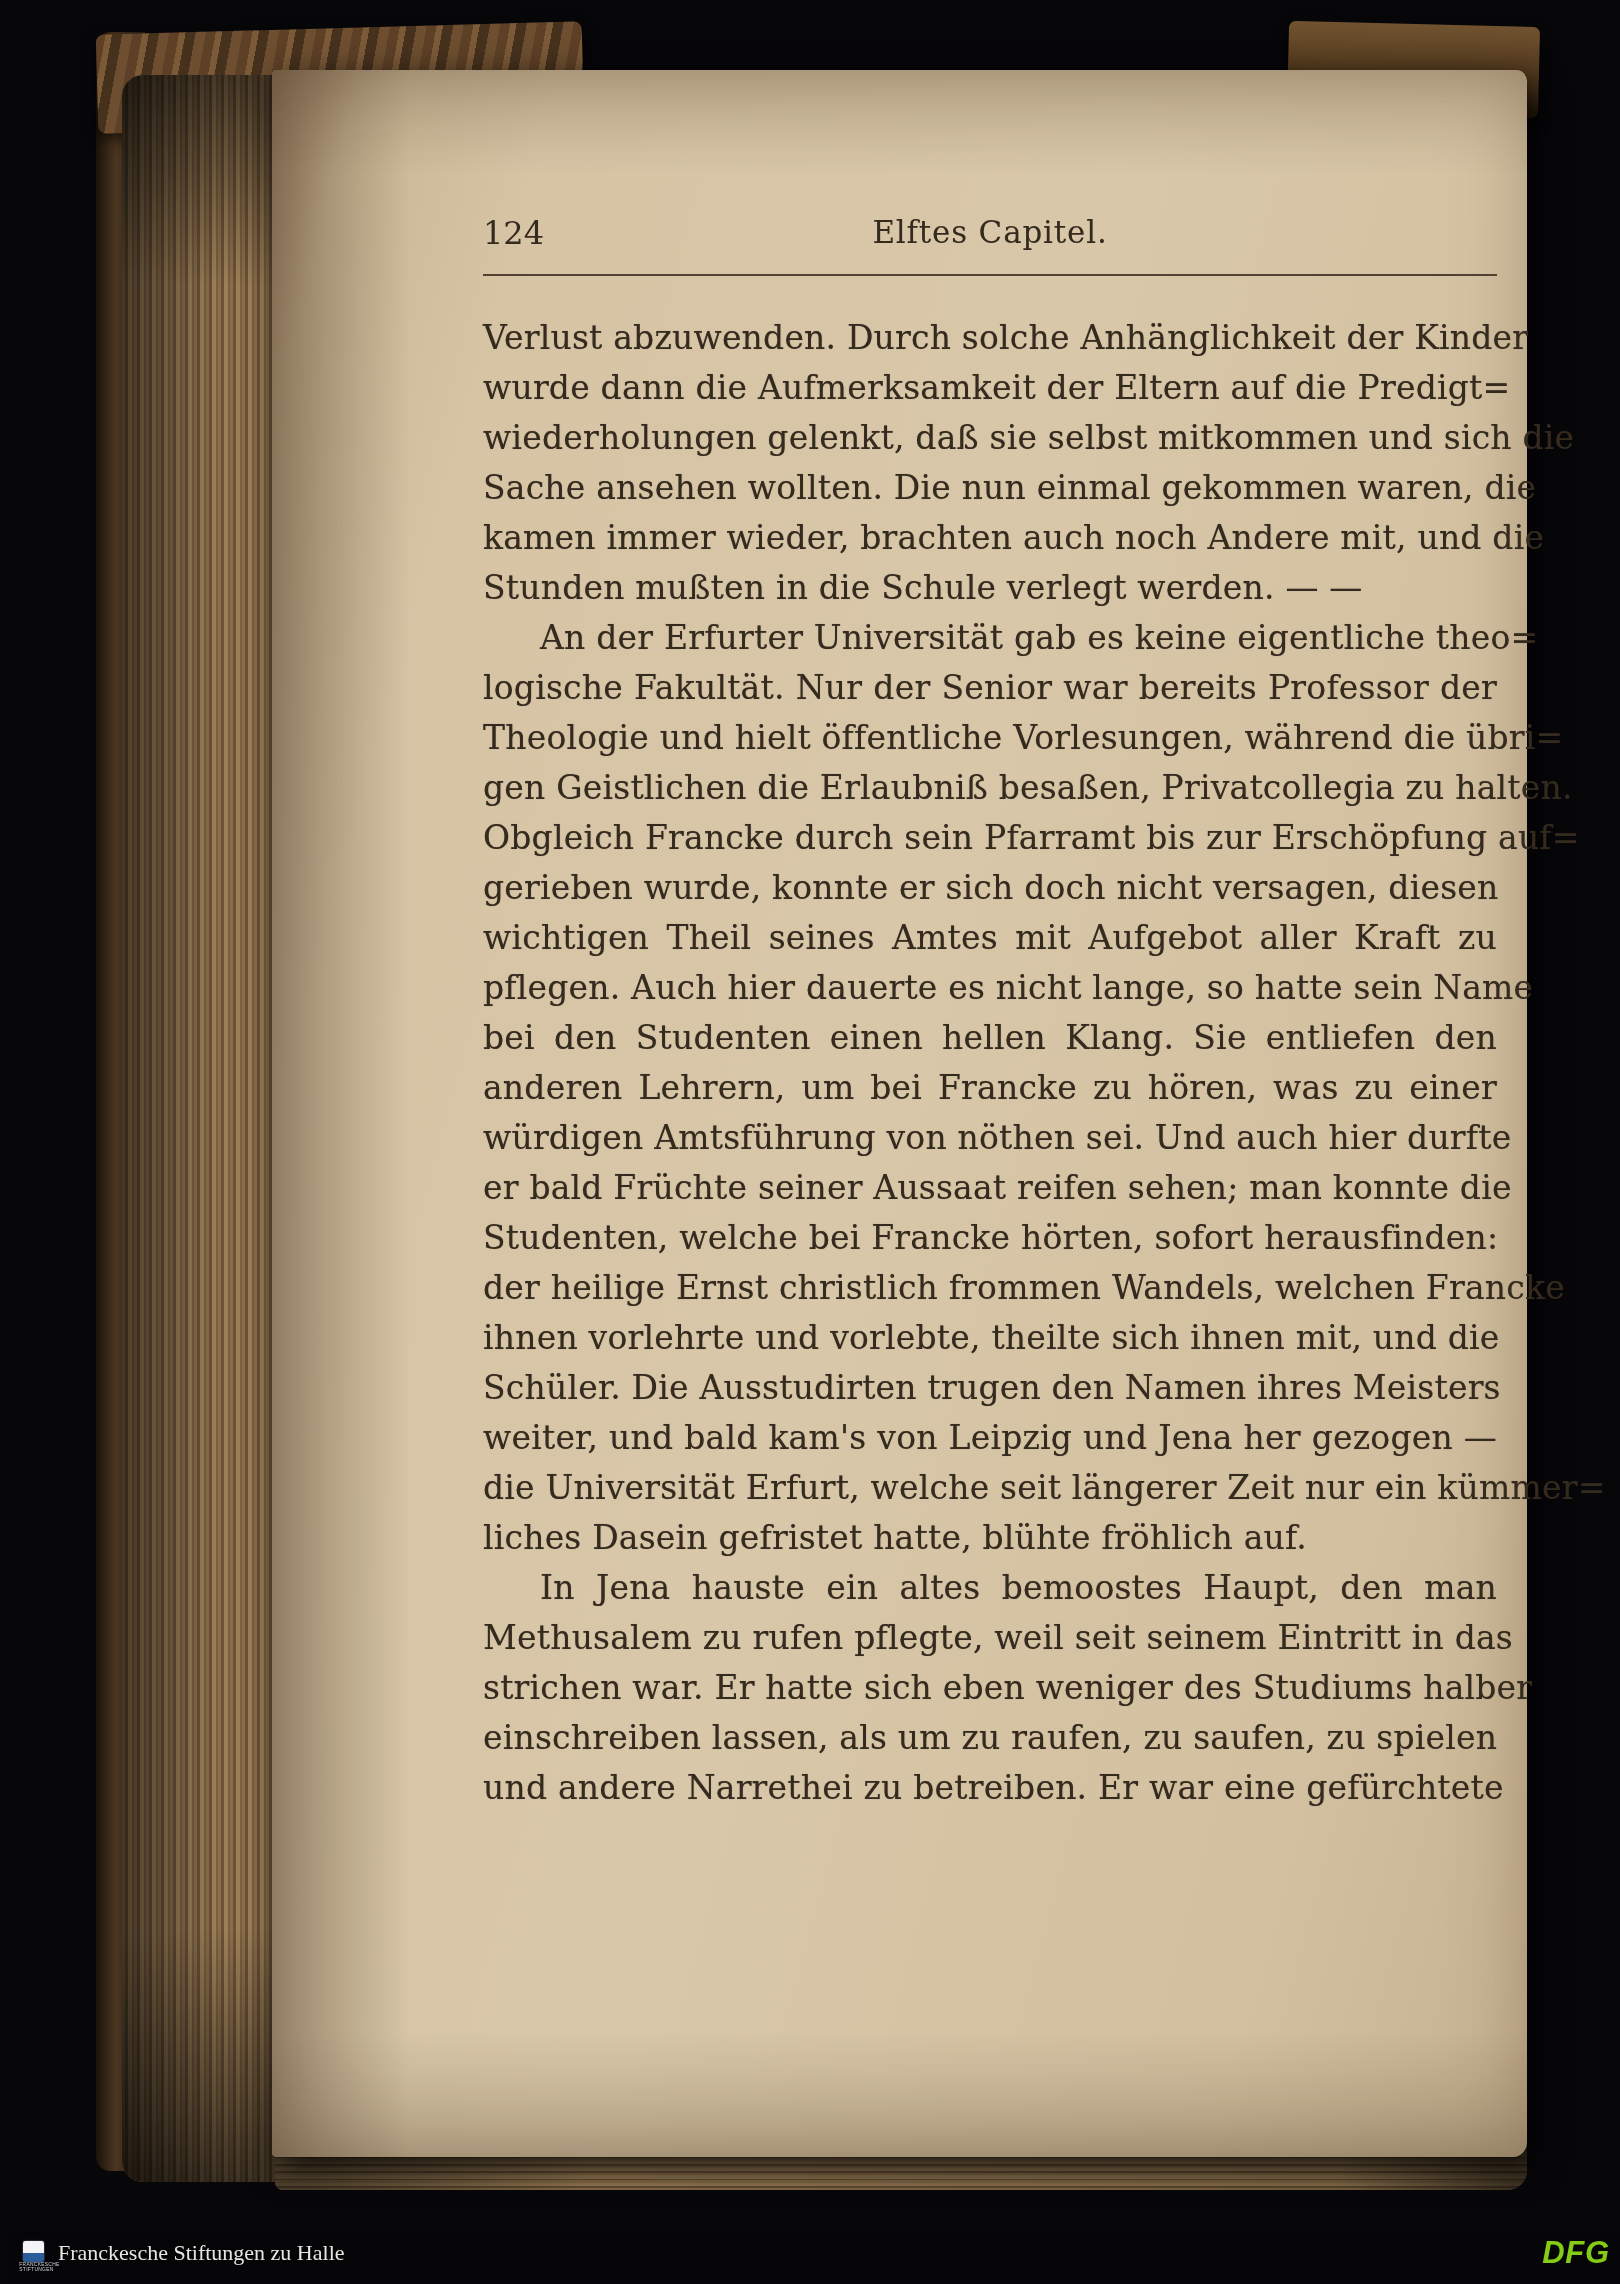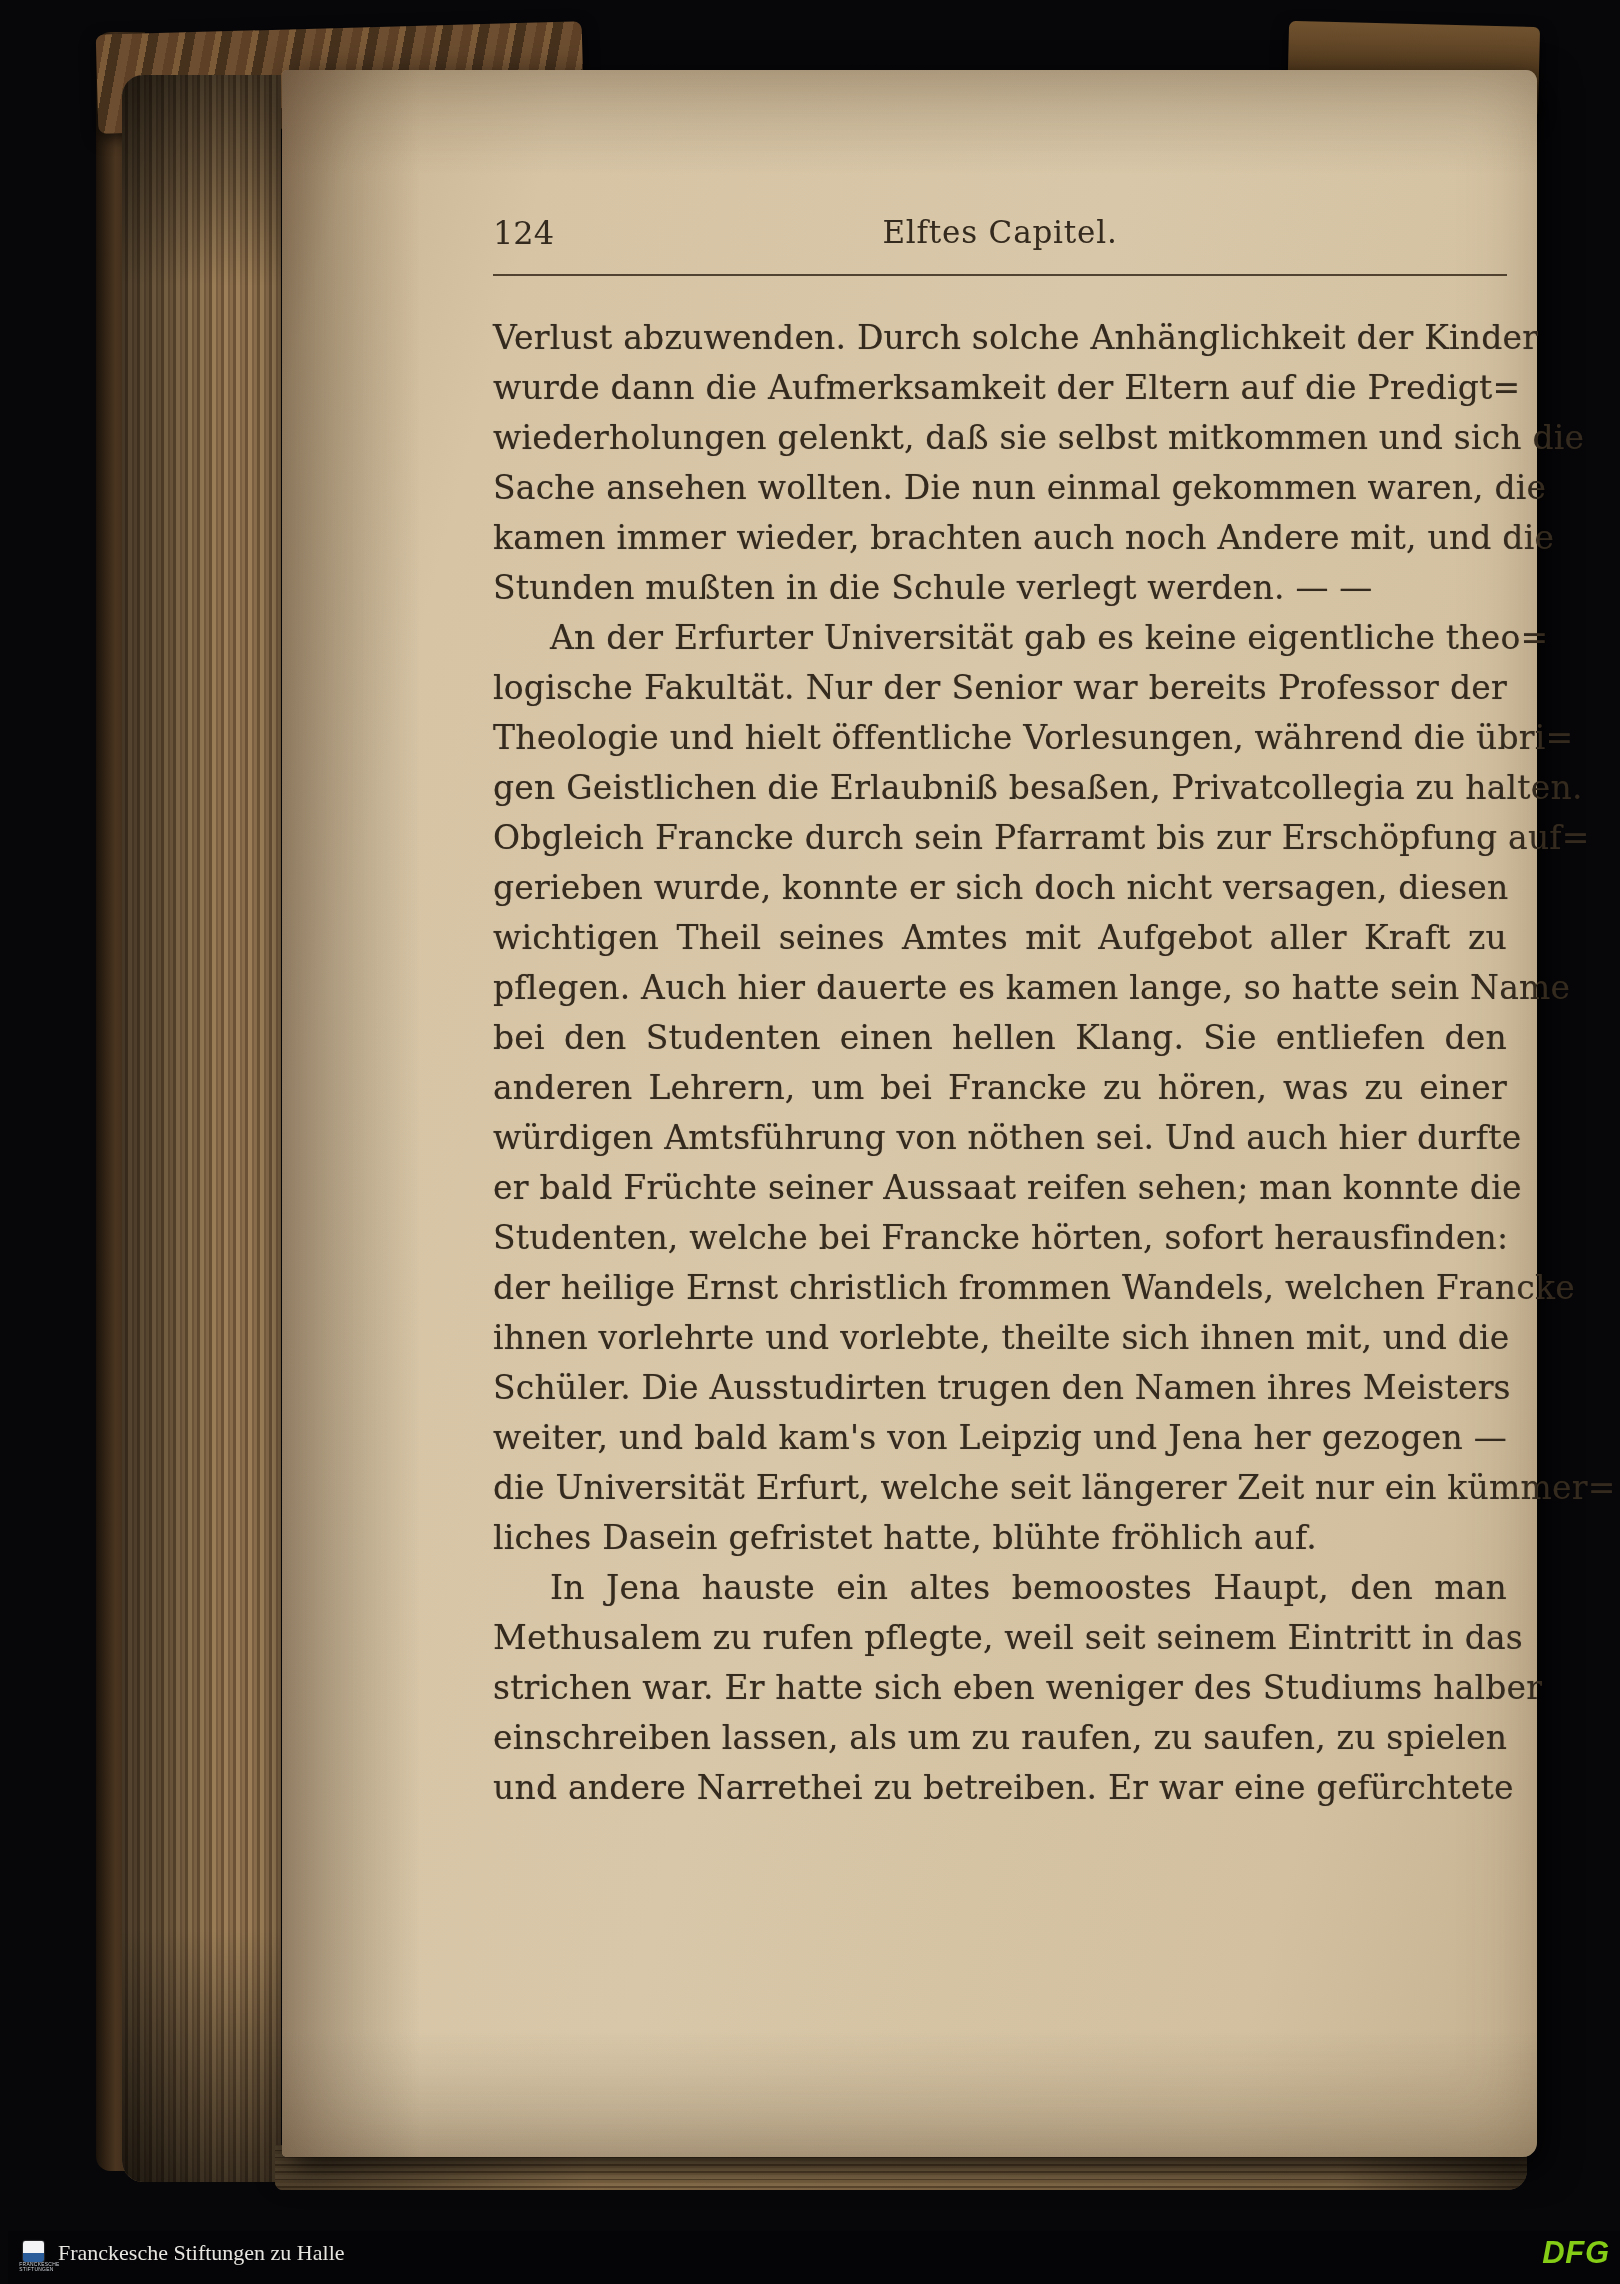--- a/index.html
+++ b/index.html
@@ -27,21 +27,21 @@
                  linear-gradient(90deg,rgba(0,0,0,.5),rgba(0,0,0,0) 60%);}
   .page-stack-bottom{position:absolute;left:275px;top:2145px;width:1252px;height:45px;
       border-radius:0 0 19.4px 8px;
       background:repeating-linear-gradient(0deg,#93764f 0 2.4px,#6d5436 2.4px 4px,#a0835a 4px 7.3px);}
   .page-stack-bottom:after{content:"";position:absolute;inset:0;border-radius:inherit;
       background:linear-gradient(90deg,rgba(0,0,0,.5),rgba(0,0,0,.05) 25%,rgba(0,0,0,.15) 85%,rgba(0,0,0,.6));}
 
   .page{position:absolute;left:272px;top:70px;width:1255px;height:2087px;
       border-radius:4.9px 11.3px 14.6px 4.9px;
       background:linear-gradient(105deg,#b2987a 0%,#cab695 5%,#d6c4a5 16%,#d8c7a8 48%,#d2c0a0 82%,#c6b392 98%);
-      box-shadow:inset 0 0 73px rgba(95,70,42,.35), 8px 11.3px 34px rgba(0,0,0,.85);margin-left:10px;}
+      box-shadow:inset 0 0 73px rgba(95,70,42,.35), 8px 11.3px 34px rgba(0,0,0,.85);}
   .page:before{content:"";position:absolute;inset:0;border-radius:inherit;pointer-events:none;
       background:linear-gradient(90deg,rgba(70,50,30,.40),rgba(70,50,30,0) 11%),
                  linear-gradient(0deg,rgba(70,50,30,.22),rgba(70,50,30,0) 6%),
                  linear-gradient(180deg,rgba(70,50,30,.18),rgba(70,50,30,0) 5%);}
 
   
   .content{position:absolute;left:211px;top:144px;width:1014px;color:#342a1e;}
   .header-row{position:relative;height:47px;font-size:32px;}
   .page-number{position:absolute;left:0;top:0;}
   .chapter-title{display:block;text-align:center;font-size:31px;letter-spacing:0.8px;}
@@ -96,21 +96,21 @@
             <div class="line last">Stunden mußten in die Schule verlegt werden. — —</div>
           </div>
           <div class="para">
             <div class="line indent">An der Erfurter Universität gab es keine eigentliche theo=</div>
             <div class="line">logische Fakultät.  Nur der Senior war bereits Professor der</div>
             <div class="line">Theologie und hielt öffentliche Vorlesungen, während die übri=</div>
             <div class="line">gen Geistlichen die Erlaubniß besaßen, Privatcollegia zu halten.</div>
             <div class="line">Obgleich Francke durch sein Pfarramt bis zur Erschöpfung auf=</div>
             <div class="line">gerieben wurde, konnte er sich doch nicht versagen, diesen</div>
             <div class="line">wichtigen Theil seines Amtes mit Aufgebot aller Kraft zu</div>
-            <div class="line">pflegen.  Auch hier dauerte es kamen lange, so hatte sein Name</div>
+            <div class="line">pflegen.  Auch hier dauerte es nicht lange, so hatte sein Name</div>
             <div class="line">bei den Studenten einen hellen Klang.  Sie entliefen den</div>
             <div class="line">anderen Lehrern, um bei Francke zu hören, was zu einer</div>
             <div class="line">würdigen Amtsführung von nöthen sei.  Und auch hier durfte</div>
             <div class="line">er bald Früchte seiner Aussaat reifen sehen; man konnte die</div>
             <div class="line">Studenten, welche bei Francke hörten, sofort herausfinden:</div>
             <div class="line">der heilige Ernst christlich frommen Wandels, welchen Francke</div>
             <div class="line">ihnen vorlehrte und vorlebte, theilte sich ihnen mit, und die</div>
             <div class="line">Schüler.  Die Ausstudirten trugen den Namen ihres Meisters</div>
             <div class="line">weiter, und bald kam's von Leipzig und Jena her gezogen —</div>
             <div class="line">die Universität Erfurt, welche seit längerer Zeit nur ein kümmer=</div>

